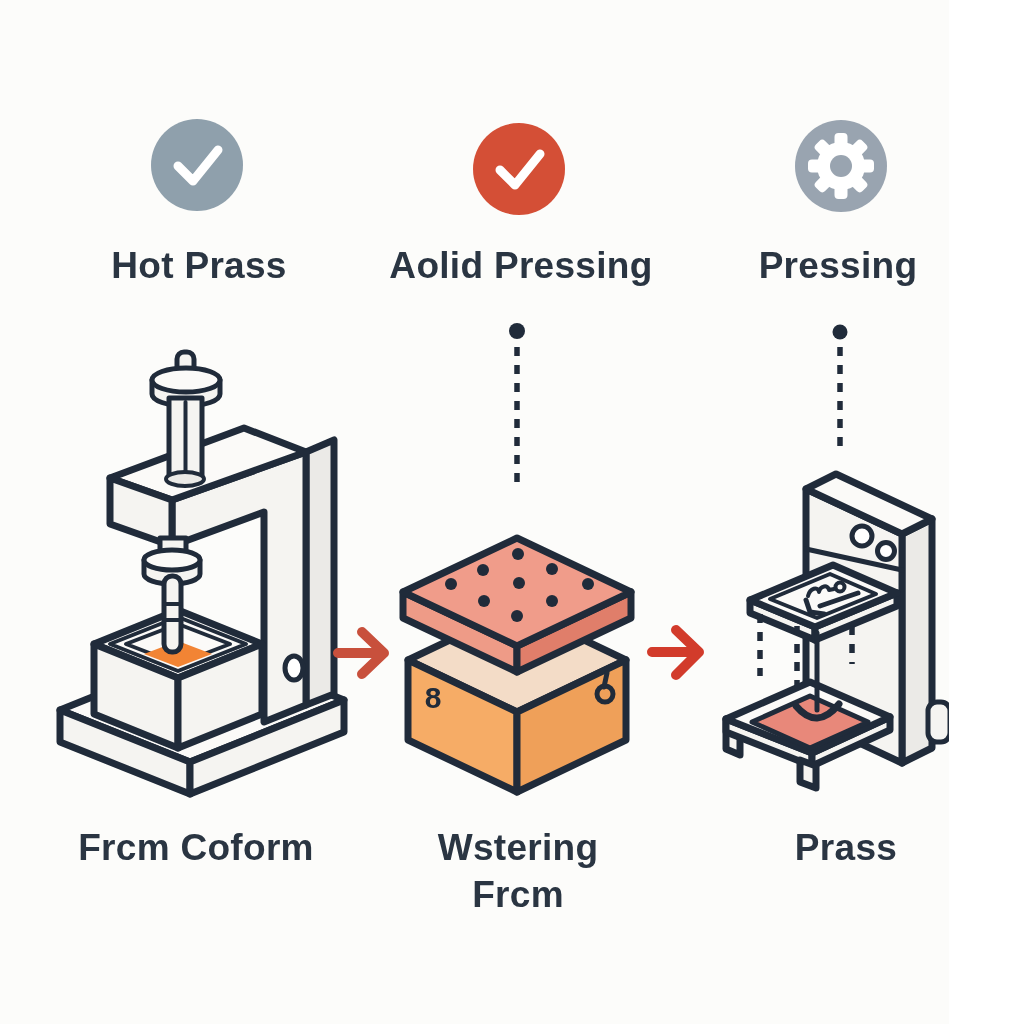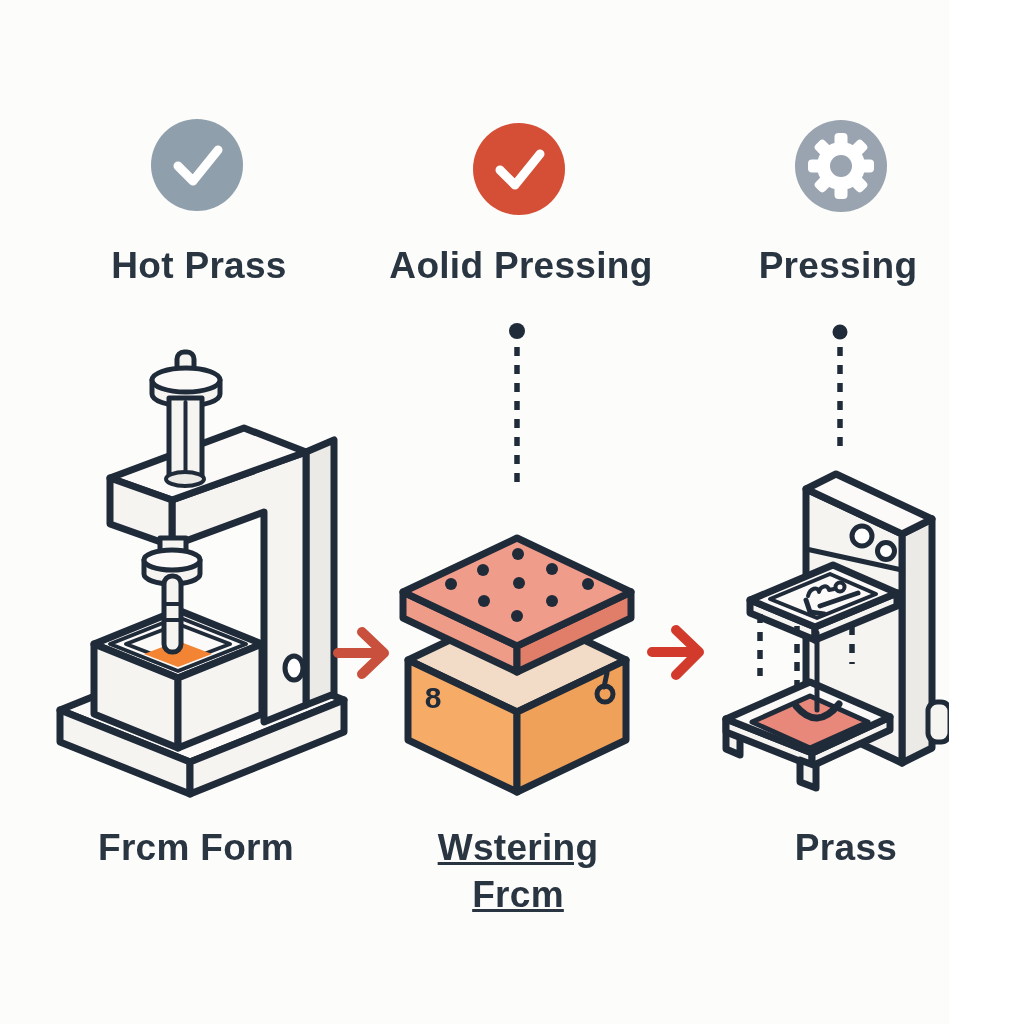--- a/index.html
+++ b/index.html
@@ -209,24 +209,24 @@
       <polygon class="o7 f-light" points="812,753 890,717 890,730 812,766"></polygon>
       <polygon class="o7 f-light" points="800,760 816,766 816,788 800,782"></polygon>
       <polygon class="o7 f-lighter" points="726,719 810,682 890,717 812,753"></polygon>
       <polygon class="o5 f-pad" points="752,722 810,696 868,722 810,748"></polygon>
       <line class="o5 f-none" x1="817" y1="633" x2="817" y2="710"></line>
       <path class="o7 f-none" d="M796 706 Q817 731 839 704"></path>
     </g>
   </svg>
 
   <div class="caption" style="left:26px;top:824px;">
-    <div>Frcm Form</div>
+    <div>Frcm Coform</div>
     <div></div>
   </div>
-  <div class="caption" style="left:348px;top:824px;text-decoration:underline;">
+  <div class="caption" style="left:348px;top:824px;">
     <div>Wstering</div>
     <div>Frcm</div>
   </div>
   <div class="caption" style="left:676px;top:824px;">
     <div>Prass</div>
     <div></div>
   </div>
 
 </div>
 

